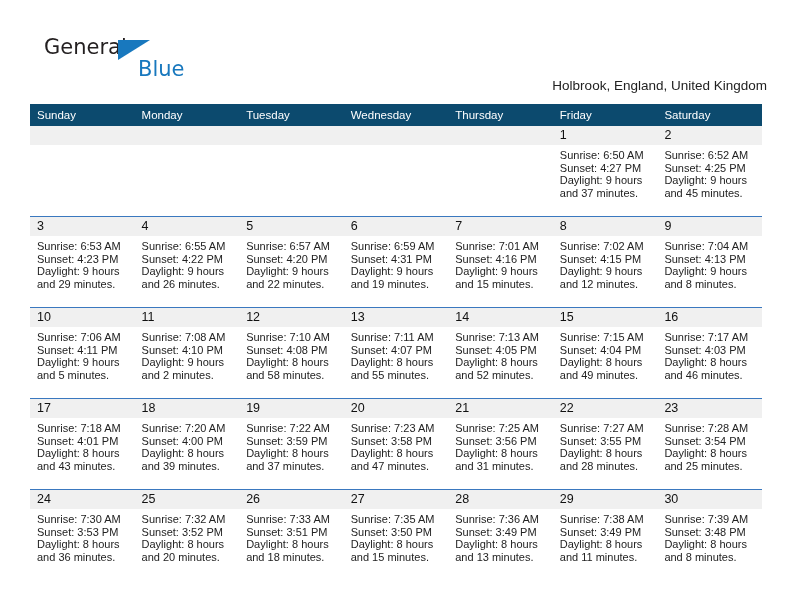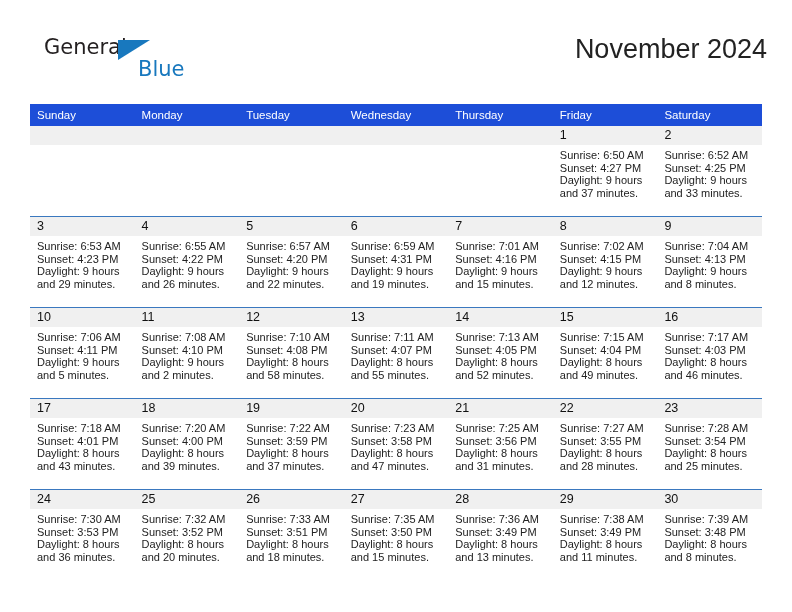--- a/index.html
+++ b/index.html
@@ -91,21 +91,21 @@
   
   .calendar {
     position: absolute;
     left: 30px;
     top: 104px;
     width: 732px;
     border-collapse: collapse;
     table-layout: fixed;
   }
   .calendar th {
-    background: #1d4ed8;
+    background: #0c4a6e;
     color: #ffffff;
     font-size: 11.5px;
     font-weight: 400;
     text-align: left;
     padding: 5px 0 5px 7px;
     height: 20px;
     box-sizing: border-box;
     border: none;
   }
   .calendar td {
@@ -148,21 +148,21 @@
 <div class="page">
 
   <div class="header">
 
     <div class="logo">
       <span class="logo-general">General</span>
       <span class="logo-tri"></span>
       <span class="logo-blue">Blue</span>
     </div>
 
-    <div class="title">November 2024</div>
+    <div class="subtitle">Holbrook, England, United Kingdom</div>
   </div>
 
   <table class="calendar">
     <thead>
       <tr>
         <th>Sunday</th>
         <th>Monday</th>
         <th>Tuesday</th>
         <th>Wednesday</th>
         <th>Thursday</th>
@@ -195,21 +195,21 @@
               <div>Daylight: 9 hours</div>
               <div>and 37 minutes.</div>
             </div>
           </td>
           <td class="day-cell">
             <span class="daynum">2</span>
             <div class="info">
               <div>Sunrise: 6:52 AM</div>
               <div>Sunset: 4:25 PM</div>
               <div>Daylight: 9 hours</div>
-              <div>and 33 minutes.</div>
+              <div>and 45 minutes.</div>
             </div>
           </td>
         </tr>
         <tr class="week">
           <td class="day-cell">
             <span class="daynum">3</span>
             <div class="info">
               <div>Sunrise: 6:53 AM</div>
               <div>Sunset: 4:23 PM</div>
               <div>Daylight: 9 hours</div>

